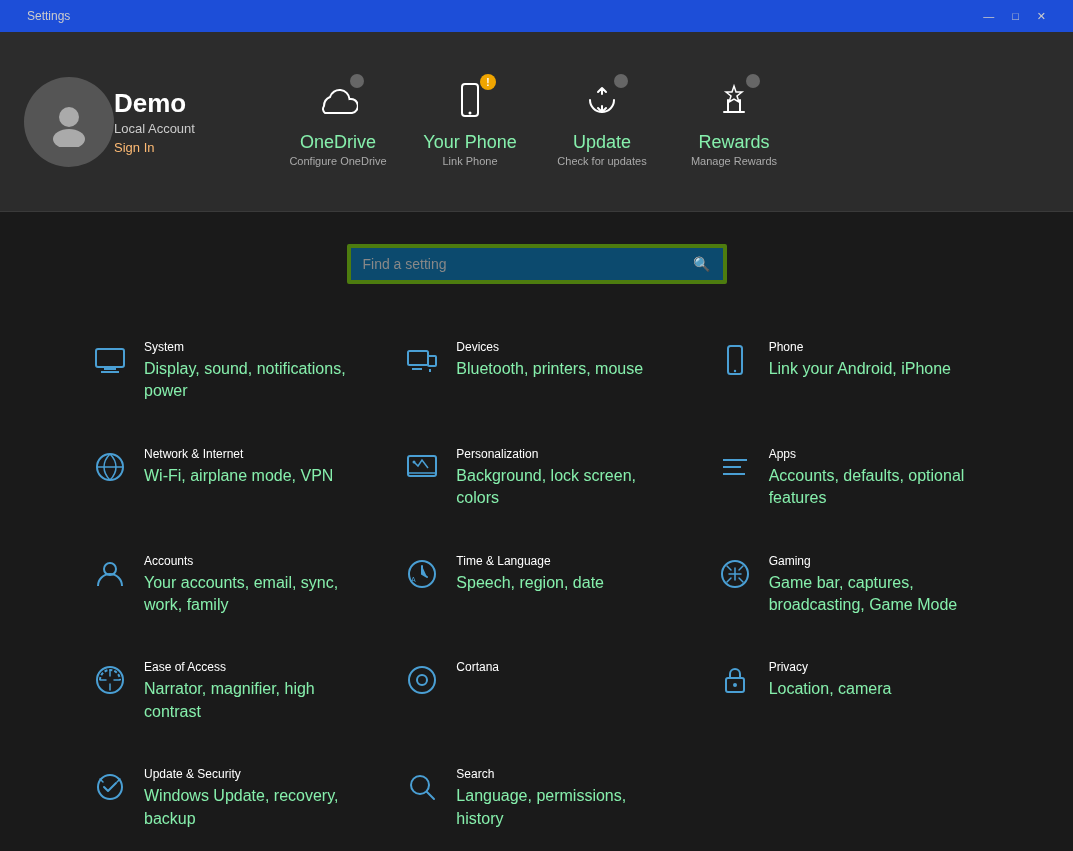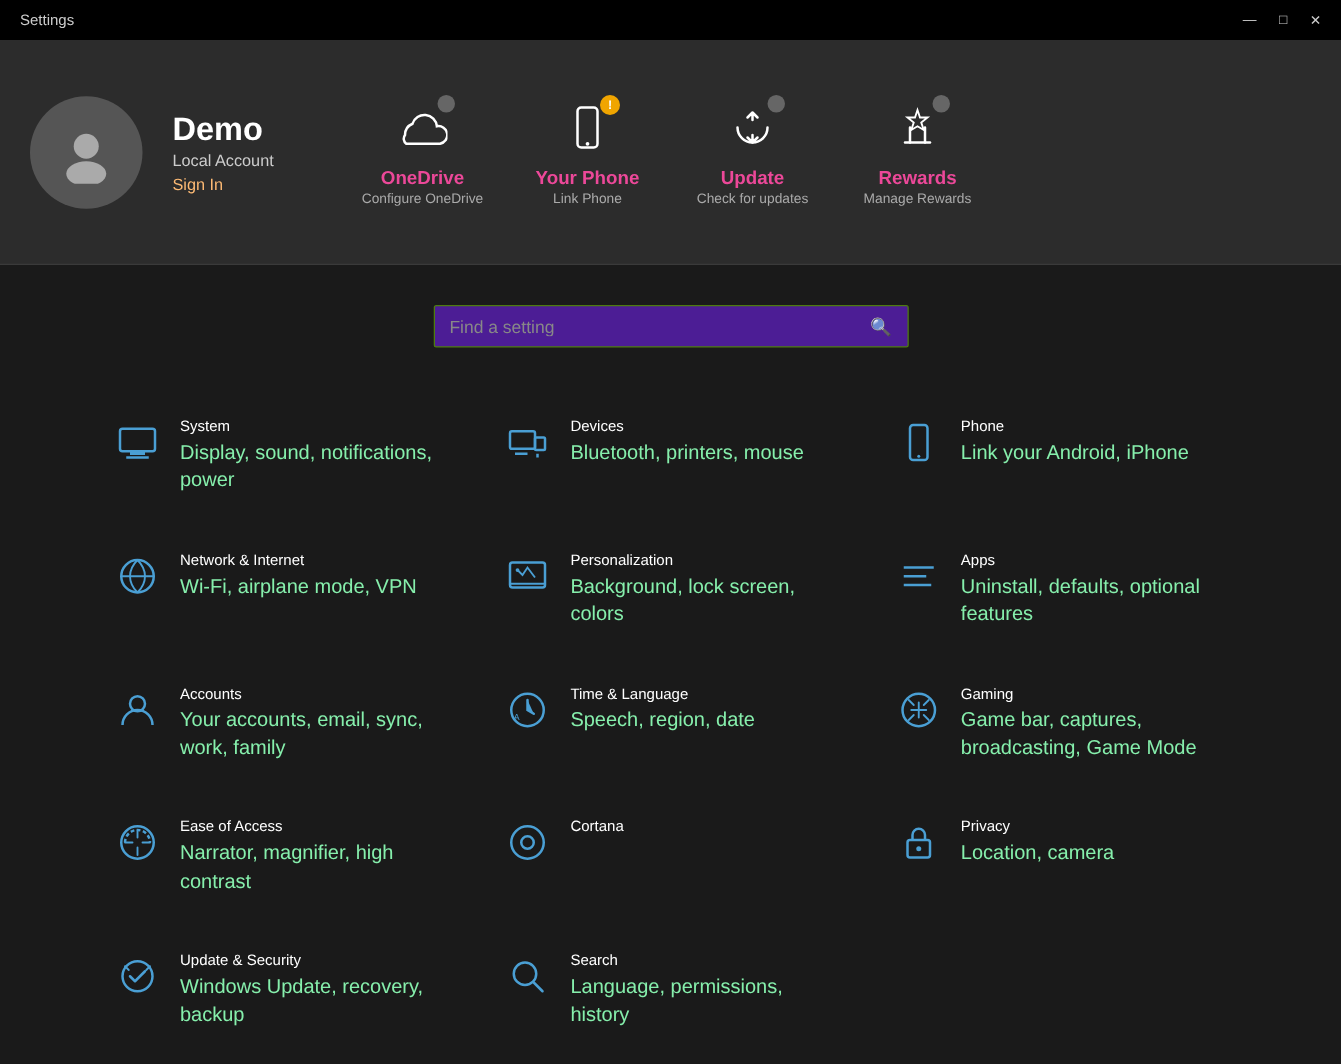--- a/index.html
+++ b/index.html
@@ -5,26 +5,26 @@
     * { margin: 0; padding: 0; box-sizing: border-box; }
     body {
       width: 1073px;
       height: 851px;
       background: #1a1a1a;
       color: #fff;
       font-family: 'Segoe UI', Arial, sans-serif;
       overflow: hidden;
     }
     .title-bar {
-      background: #000000;
+      background: #1d4ed8;
       height: 32px;
       display: flex;
       align-items: center;
       justify-content: space-between;
-      padding: 0 16px;
+      padding: 0 27px;
     }
     .title-bar-title {
       font-size: 12px;
       color: #ccc;
     }
     .title-bar-controls {
       display: flex;
       gap: 18px;
     }
     .title-bar-btn {
@@ -38,21 +38,21 @@
       display: flex;
       align-items: center;
       padding: 16px 24px;
       gap: 32px;
       height: 180px;
       border-bottom: 1px solid #3a3a3a;
     }
     .user-section {
       display: flex;
       align-items: center;
-      gap: 24px;
+      gap: 0;
       min-width: 200px;
     }
     .avatar {
       width: 90px;
       height: 90px;
       border-radius: 50%;
       background: #555;
       display: flex;
       align-items: center;
       justify-content: center;
@@ -111,39 +111,39 @@
       border-radius: 50%;
       display: flex;
       align-items: center;
       justify-content: center;
       font-size: 10px;
       font-weight: bold;
     }
     .badge-yellow { background: #f0a500; color: #fff; }
     .badge-gray { background: #666; width: 14px; height: 14px; }
     .action-label {
-      font-size: 15px;
-      color: #ec4899;
-      font-weight: 700;
+      font-size: 18px;
+      color: #86efac;
+      font-weight: 400;
     }
     .action-sub {
       font-size: 11px;
       color: #aaa;
       margin-top: 2px;
       text-align: right;
     }
     .main {
       background: #1a1a1a;
       padding: 32px 80px;
     }
     .search-bar {
       display: flex;
       align-items: flex-end;
-      background: #4c1d95;
-      border: 1px solid #4d7c0f;
+      background: #0c4a6e;
+      border: 4px solid #4d7c0f;
       border-radius: 2px;
       padding: 8px 12px;
       margin: 0 auto 40px auto;
       max-width: 380px;
     }
     .search-bar input {
       background: transparent;
       border: none;
       outline: none;
       color: #ccc;
@@ -355,21 +355,21 @@
     <div class="setting-item">
       <div class="setting-icon">
         <svg viewBox="0 0 32 32">
             <line x1="4" y1="9" x2="28" y2="9" stroke="#4a9fd4" stroke-width="2"></line>
             <line x1="4" y1="16" x2="22" y2="16" stroke="#4a9fd4" stroke-width="2"></line>
             <line x1="4" y1="23" x2="26" y2="23" stroke="#4a9fd4" stroke-width="2"></line>
           </svg>
       </div>
       <div class="setting-text">
         <div class="setting-title">Apps</div>
-        <div class="setting-desc">Uninstall, defaults, optional features</div>
+        <div class="setting-desc">Accounts, defaults, optional features</div>
       </div>
     </div>
 
     <div class="setting-item">
       <div class="setting-icon">
         <svg viewBox="0 0 32 32">
             <circle cx="16" cy="11" r="6" stroke="#4a9fd4" stroke-width="2" fill="none"></circle>
             <path d="M4 28c0-6.6 5.4-12 12-12s12 5.4 12 12" stroke="#4a9fd4" stroke-width="2" fill="none"></path>
           </svg>
       </div>

